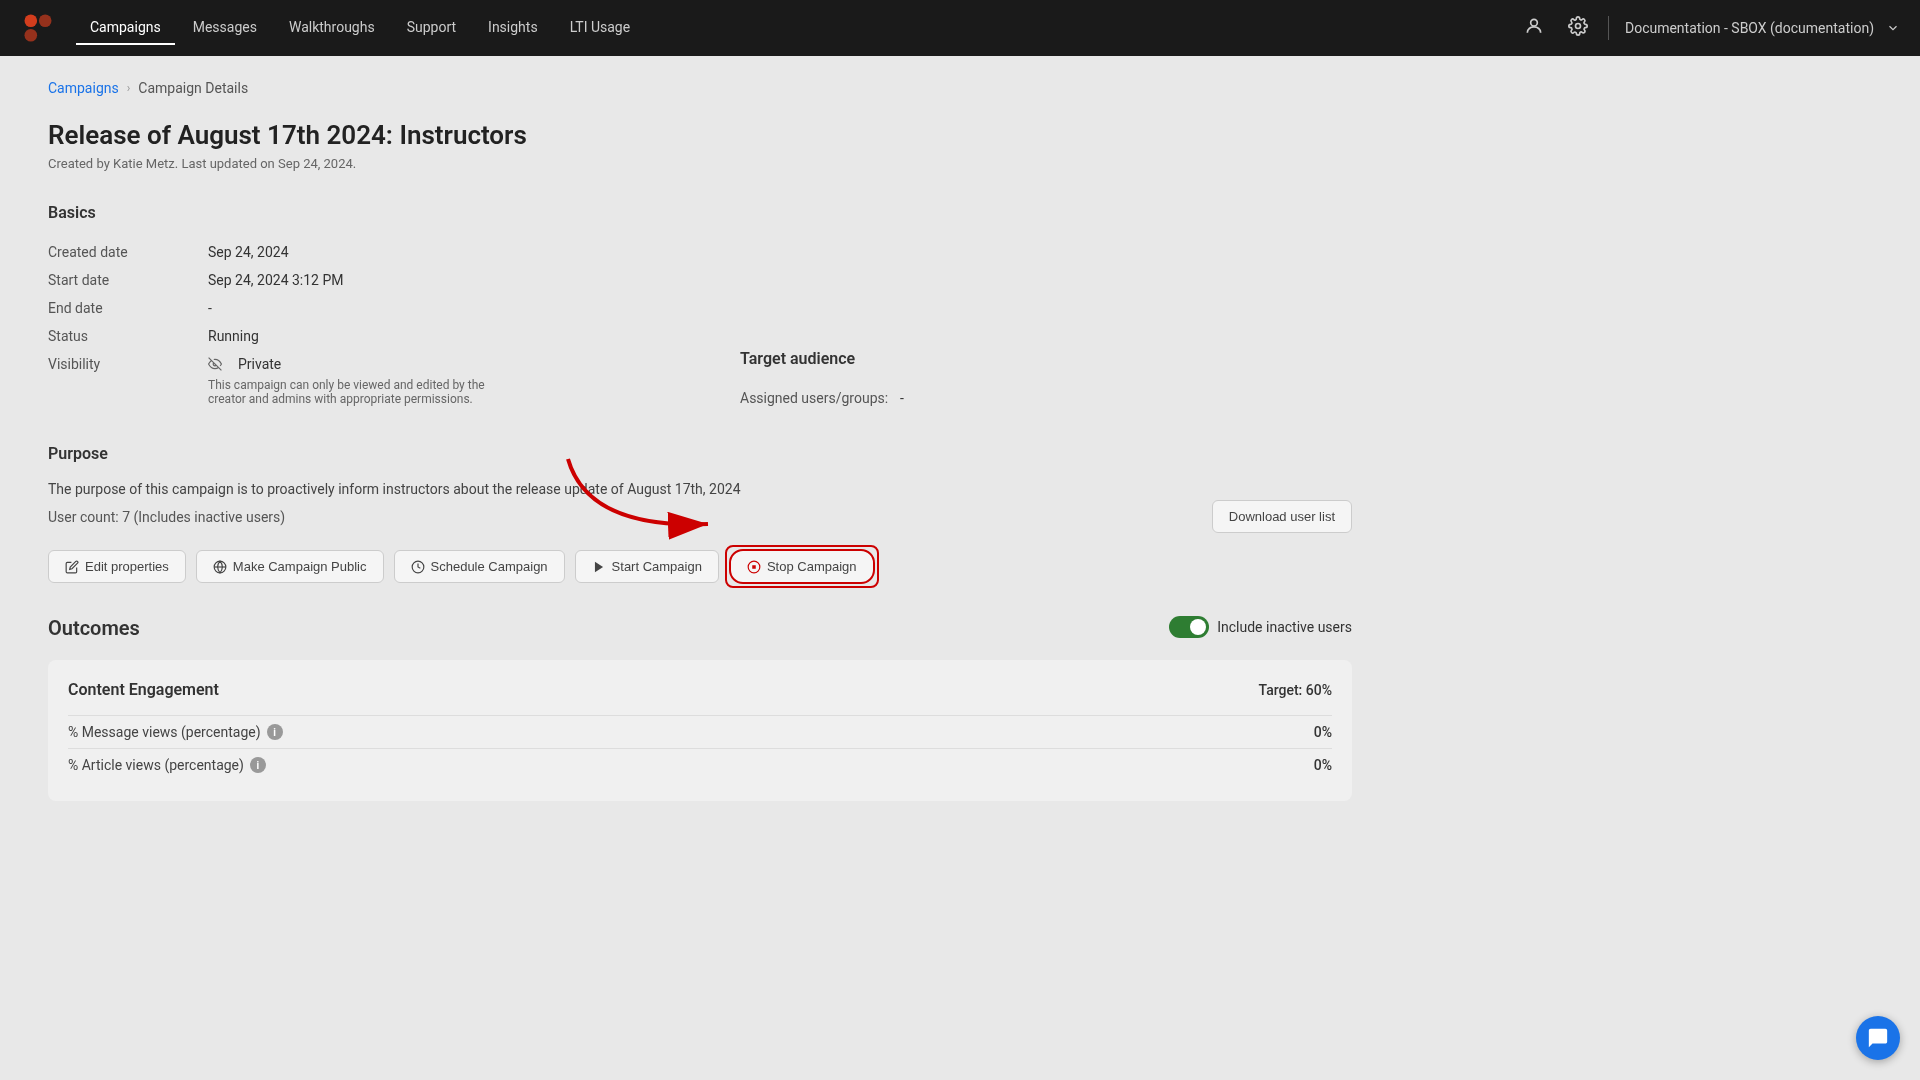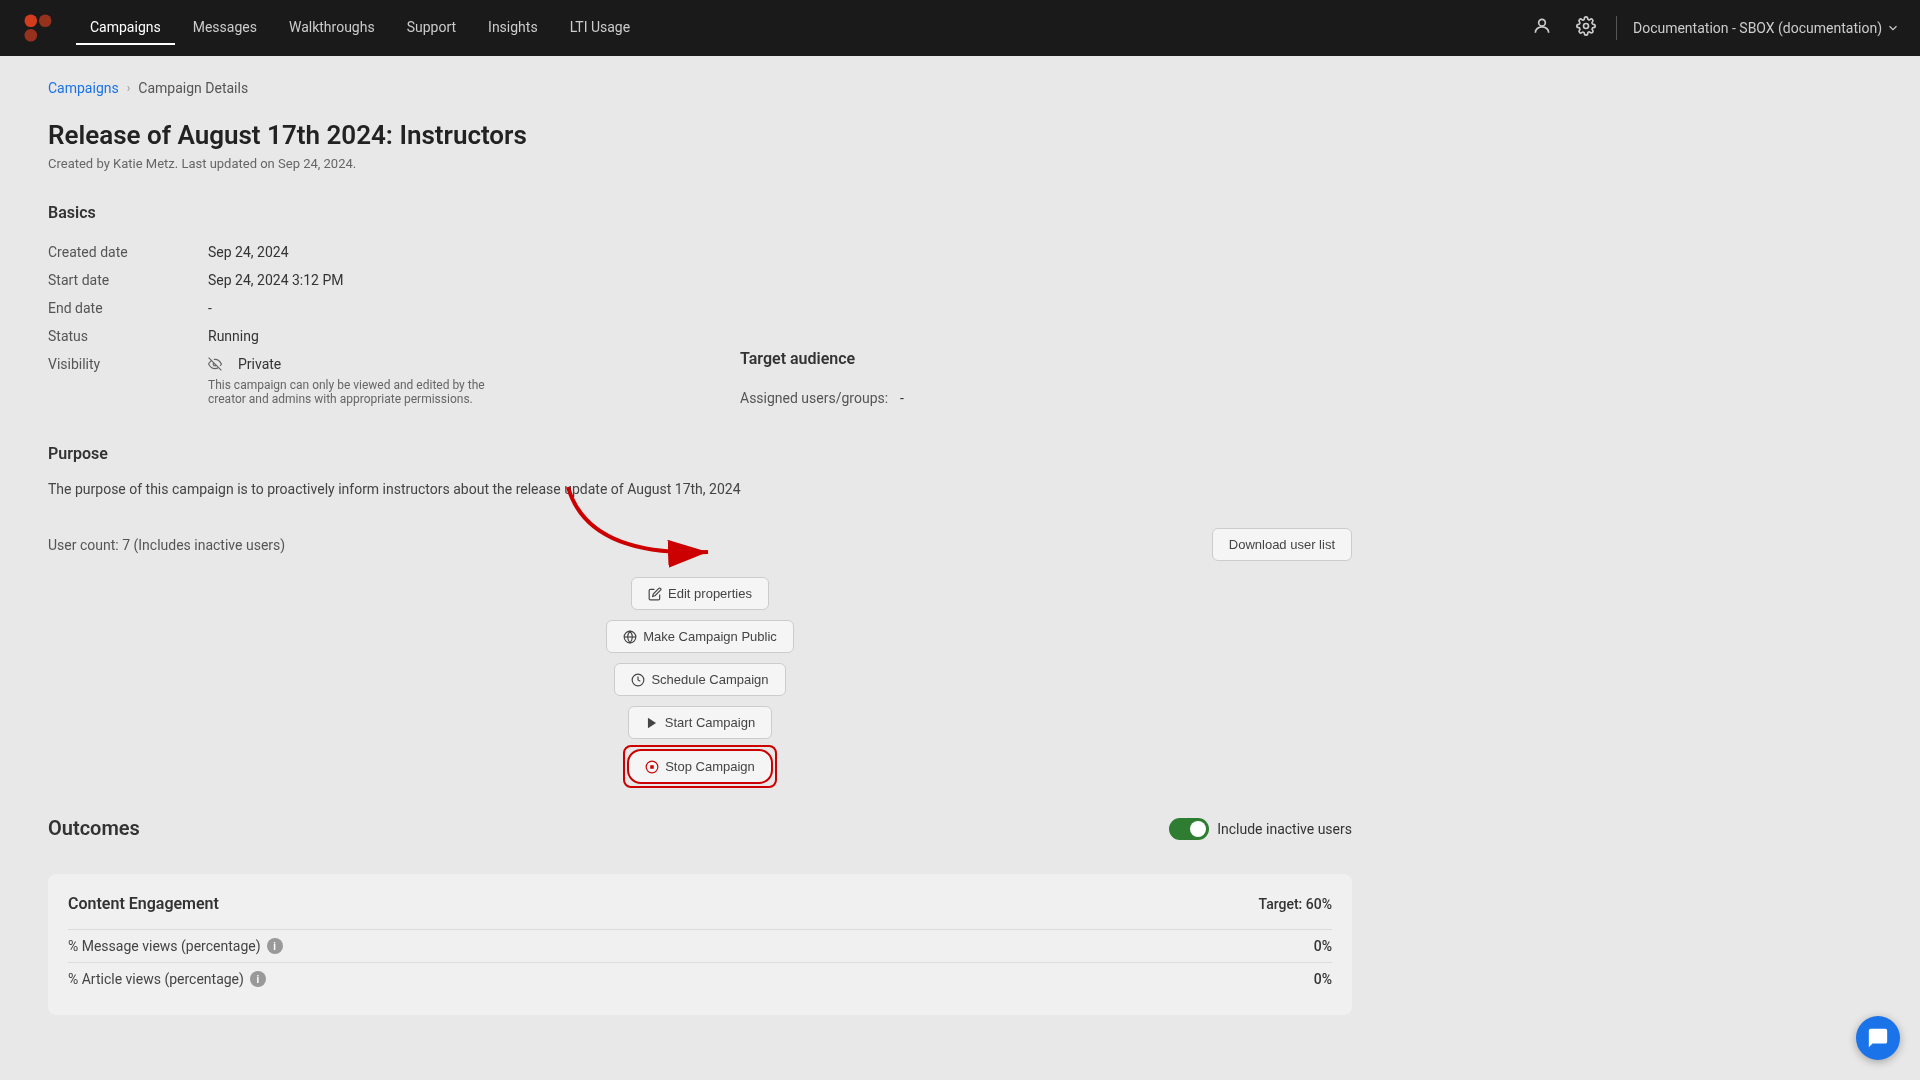--- a/index.html
+++ b/index.html
@@ -40,21 +40,21 @@
       color: #ccc;
       font-size: 14px;
     }
     .topnav .right-section .divider {
       width: 1px; height: 24px; background: #555;
     }
     .topnav .workspace {
       color: #ccc;
       display: flex;
       align-items: center;
-      gap: 4px;
+      gap: 12px;
       cursor: pointer;
     }
     .icon-btn {
       background: none;
       border: none;
       color: #ccc;
       cursor: pointer;
       font-size: 18px;
       padding: 4px;
     }
@@ -131,41 +131,40 @@
       gap: 16px;
     }
     .visibility-note {
       color: #666;
       font-size: 12px;
       margin-top: 4px;
       max-width: 300px;
     }
 
     
-    .purpose-section { margin-bottom: 28px; }
+    .purpose-section { }
     .purpose-text { color: #444; font-size: 14px; line-height: 1.5; }
 
     
     .user-count-bar {
       display: flex;
       align-items: center;
       justify-content: space-between;
       margin-bottom: 16px;
     }
     .user-count-text { color: #555; font-size: 14px; }
 
     
     .action-buttons {
       display: flex;
       align-items: center;
       gap: 10px;
       flex-wrap: wrap;
       margin-bottom: 32px;
       position: relative;
-      flex-direction: column;
     }
     .action-btn {
       display: inline-flex;
       align-items: center;
       gap: 6px;
       padding: 8px 16px;
       border: 1px solid #ccc;
       border-radius: 6px;
       background: #f5f5f5;
       color: #444;
@@ -201,23 +200,23 @@
       border-radius: 6px;
       background: #f5f5f5;
       color: #444;
       cursor: pointer;
       font-size: 13px;
     }
 
     
     .outcomes-header {
       display: flex;
-      align-items: flex-end;
+      align-items: flex-start;
       justify-content: space-between;
-      margin-bottom: 34px;
+      margin-bottom: 20px;
     }
     .outcomes-title {
       font-size: 20px;
       font-weight: 600;
       color: #333;
     }
     .include-inactive {
       display: flex;
       align-items: center;
       gap: 8px;

